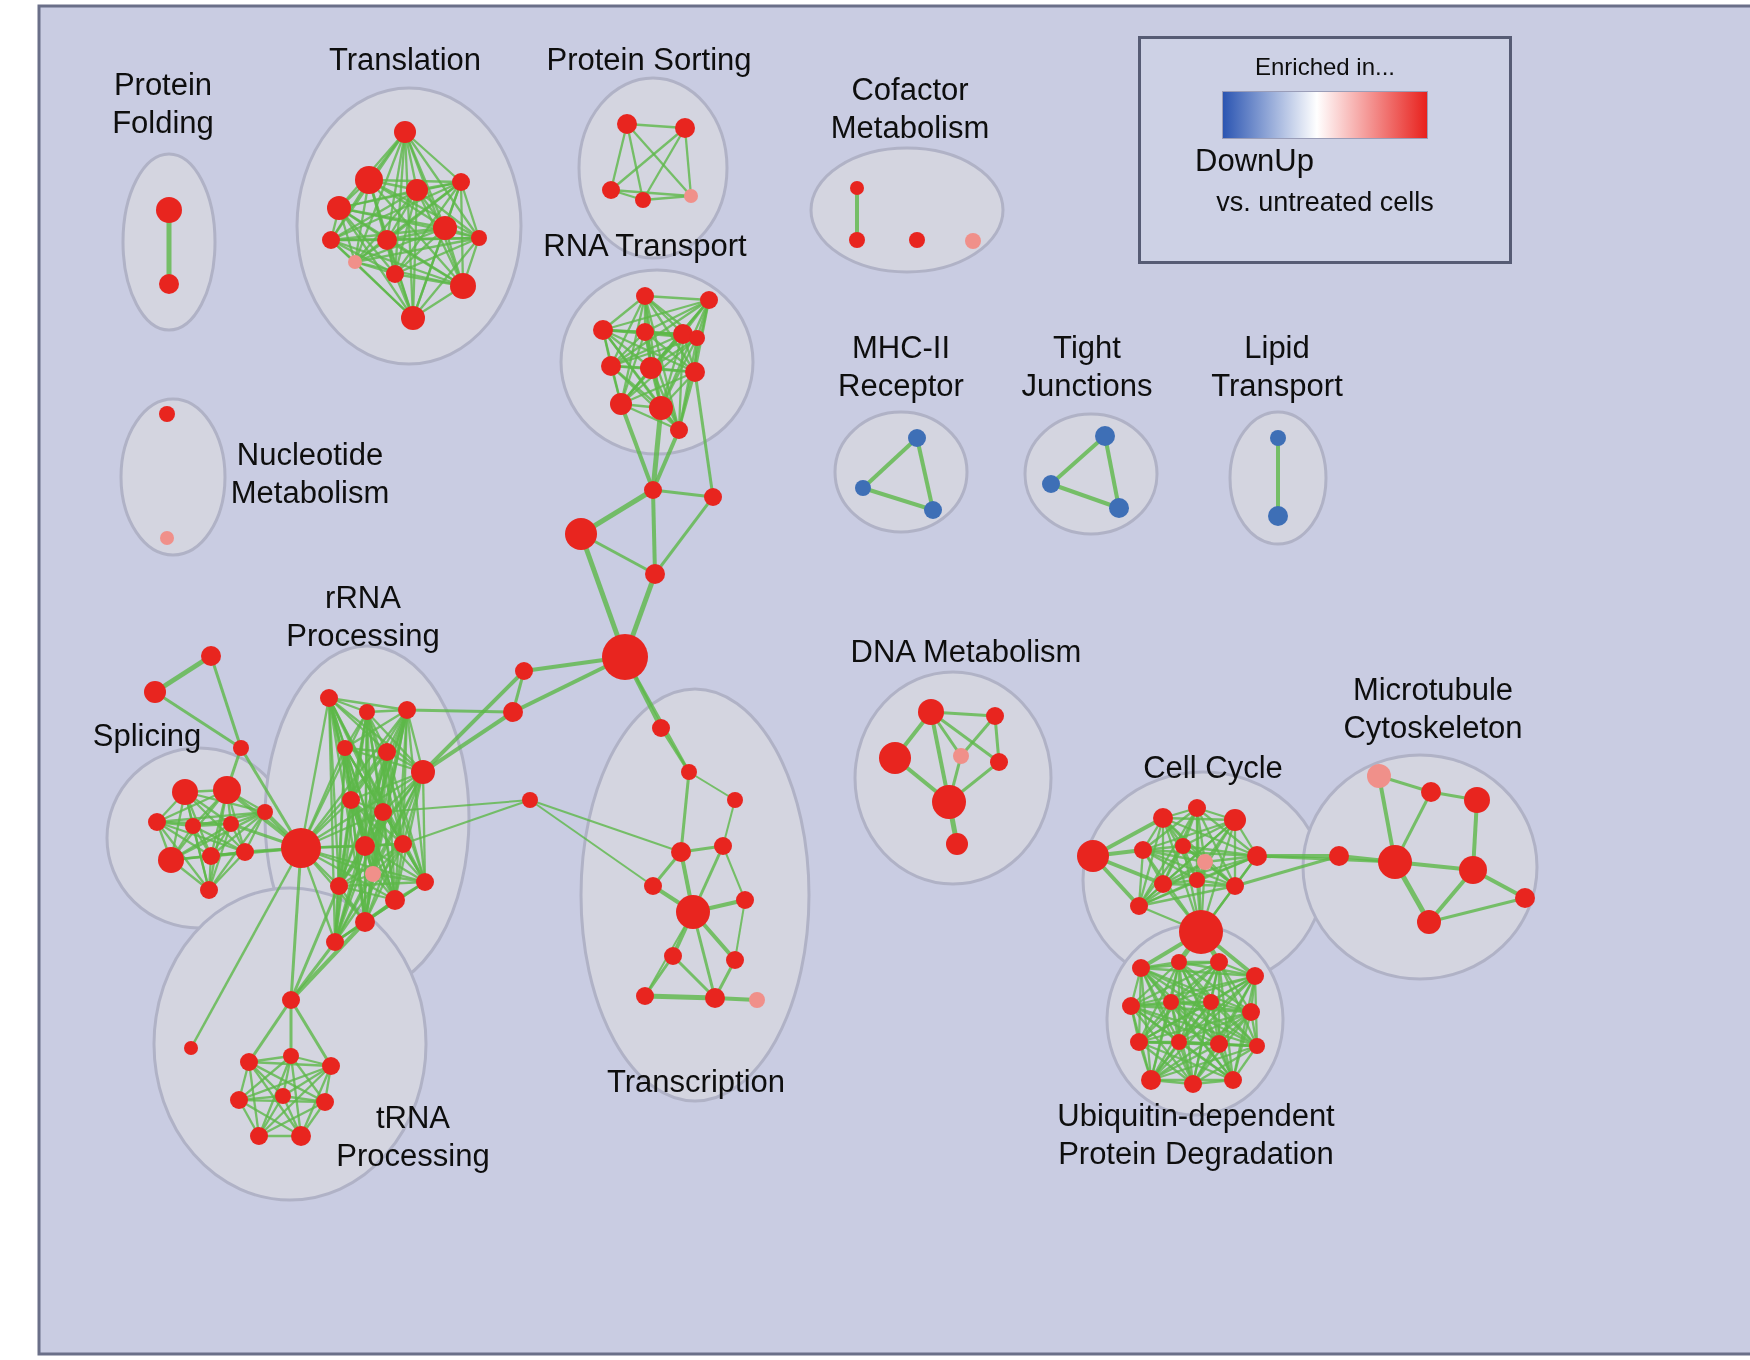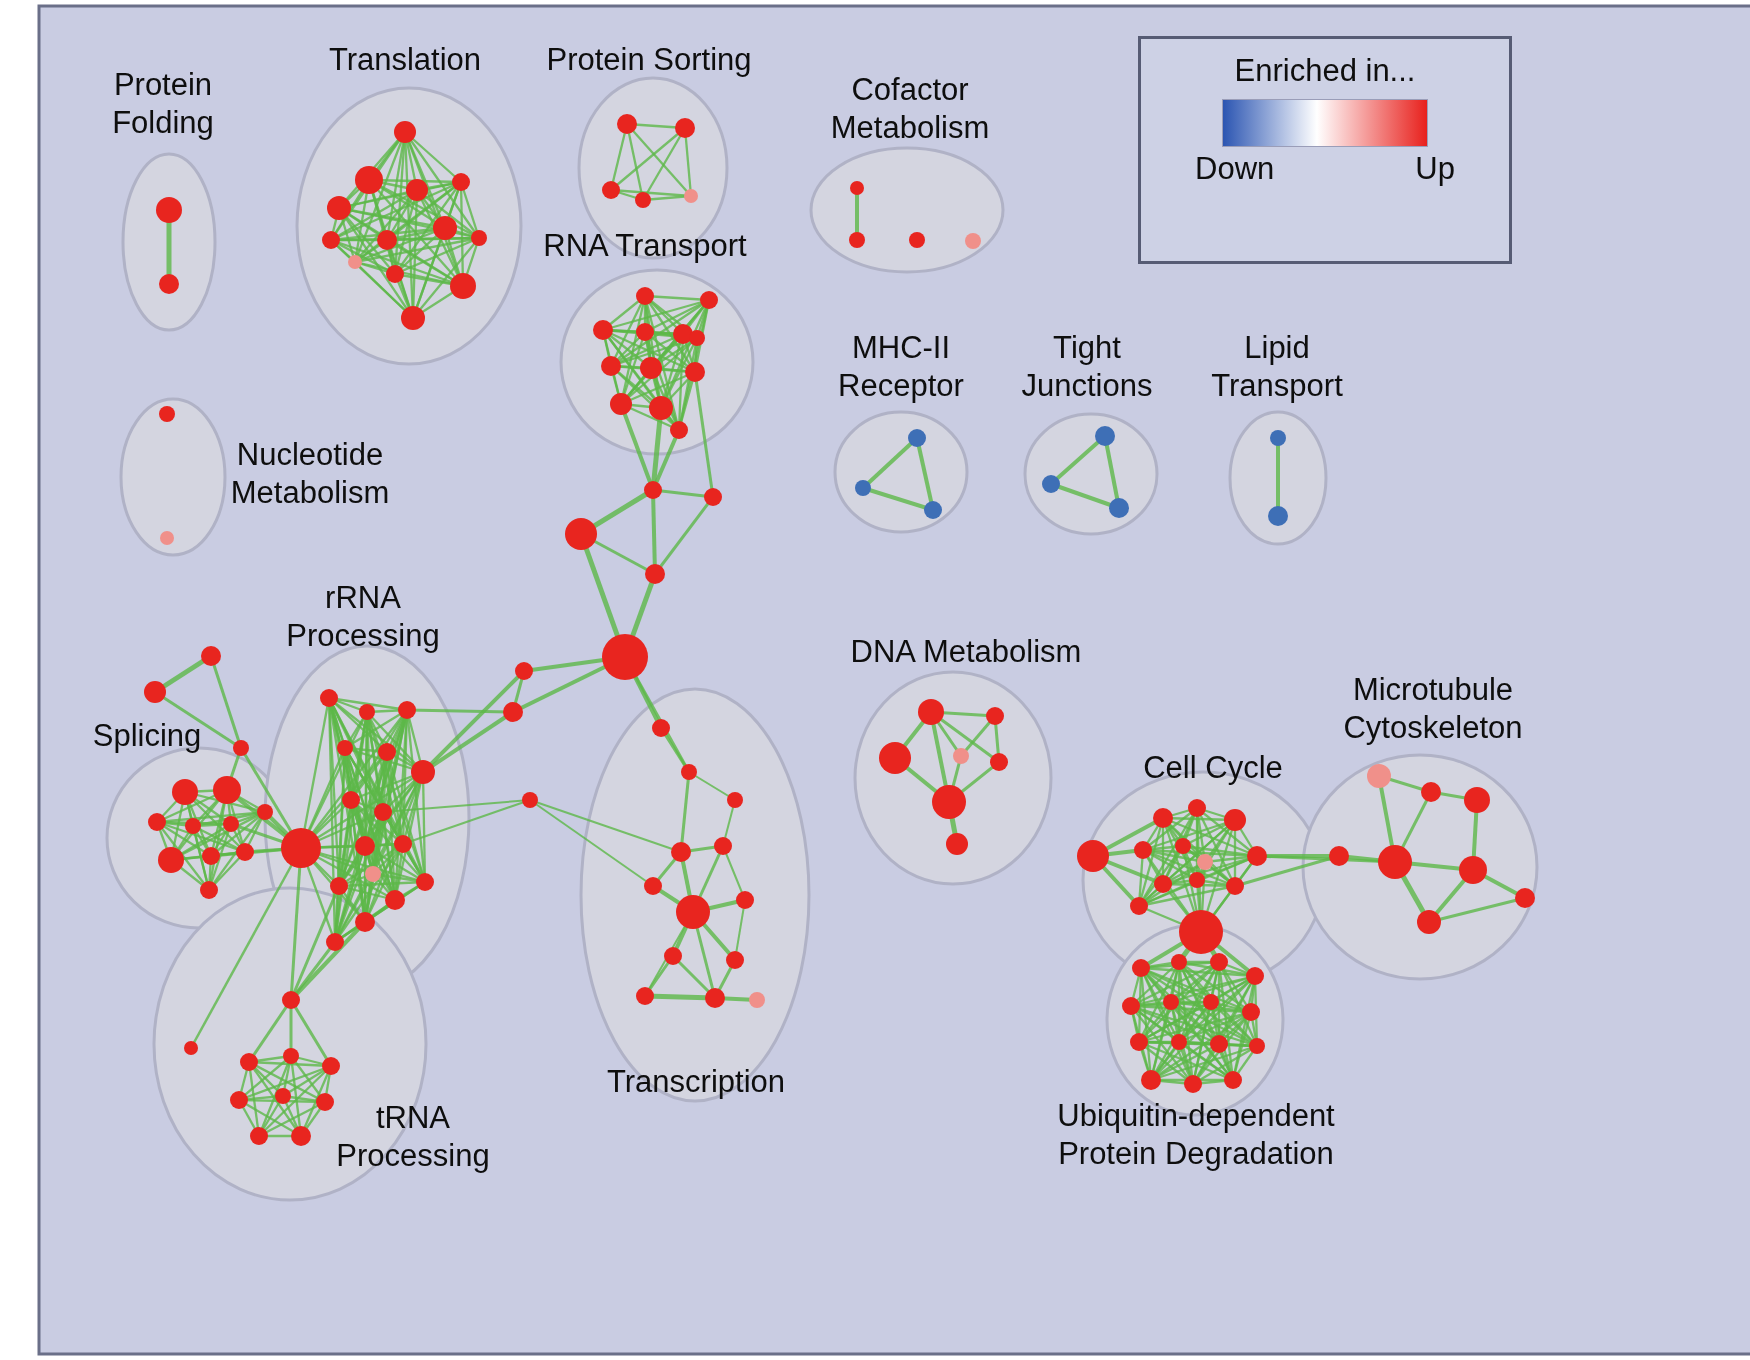--- a/index.html
+++ b/index.html
@@ -19,24 +19,24 @@
   .legend {
     position: absolute;
     left: 1138px; top: 36px;
     width: 374px; height: 228px;
     box-sizing: border-box;
     border: 3px solid #565b74;
     background: #cdd1e5;
     text-align: center;
     color: #0e0e0e;
   }
-  .legend-title { font-size: 31px; margin-top: 14px; }
+  .legend-title { font-size: 24px; margin-top: 14px; }
   .legend-bar { width: 204px; height: 46px; margin: 10px auto 0 auto; border: 1px solid #9a9db8; }
   .legend-ends {
-    display: flex; justify-content: space-between;
+    display: flex; 
     width: 260px; margin: 4px auto 8px auto;
     font-size: 31px;
   }
   .legend-caption { font-size: 27px; margin-top: 4px; line-height: 1.15; }
 </style>
 </head>
 <body>
 
 <div id="stage">
   <svg id="network" width="1750" height="1360" viewBox="0 0 1750 1360">
@@ -865,14 +865,15 @@
       <text x="1163" y="1126" text-anchor="middle" class="cluster-label" fill="#0e0e0e"><tspan x="1163" dy="0">Ubiquitin-dependent</tspan><tspan x="1163" dy="38">Protein Degradation</tspan></text>
     </svg>
 
   <div class="legend">
     <div class="legend-title">Enriched in...</div>
     <div class="legend-bar" style="background: linear-gradient(to right, rgb(43, 85, 178) 0%, rgb(255, 255, 255) 46%, rgb(232, 33, 29) 100%);"></div>
     <div class="legend-ends">
       <span>Down</span>
       <span>Up</span>
     </div>
+    <div class="legend-caption">vs. untreated cells</div>
   </div>
 </div>
 
 </body></html>

